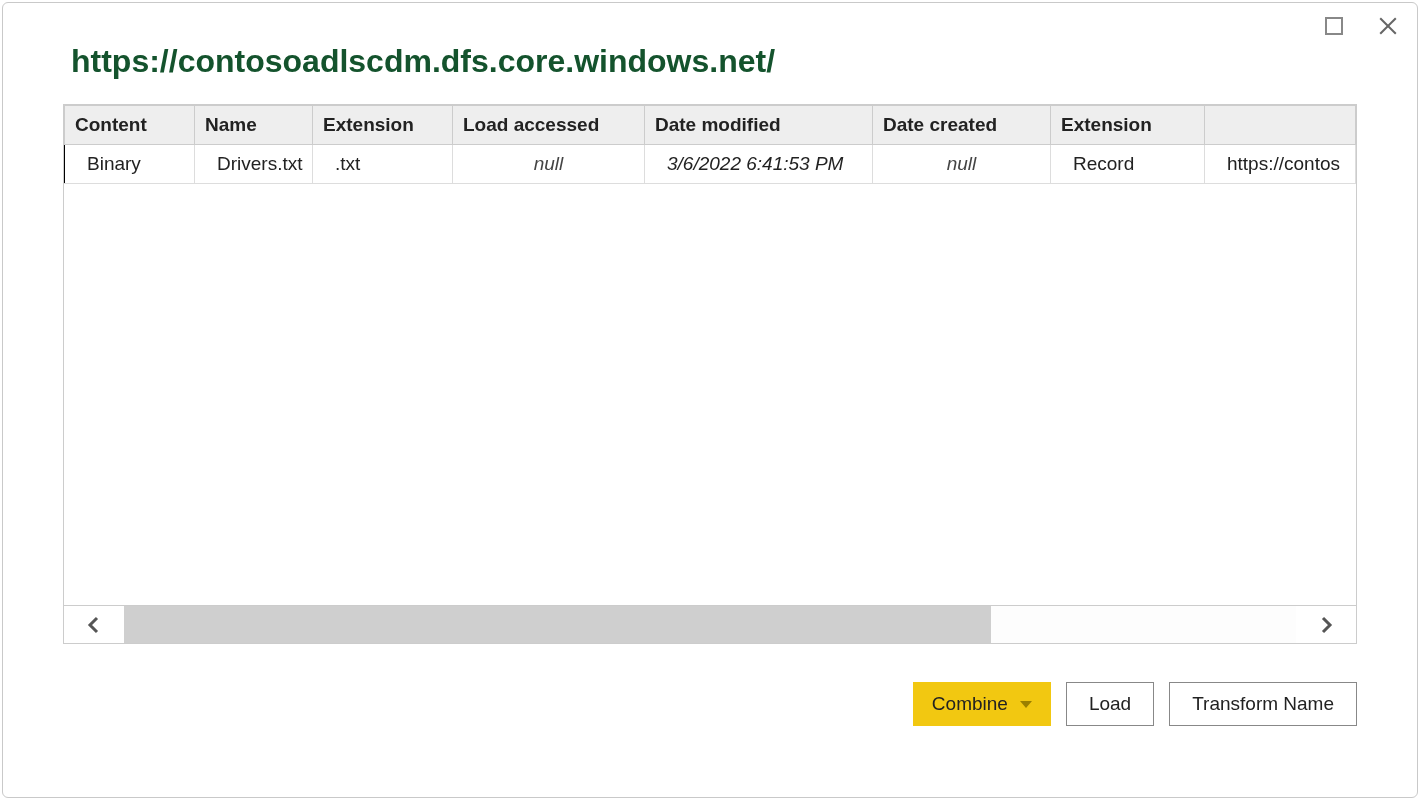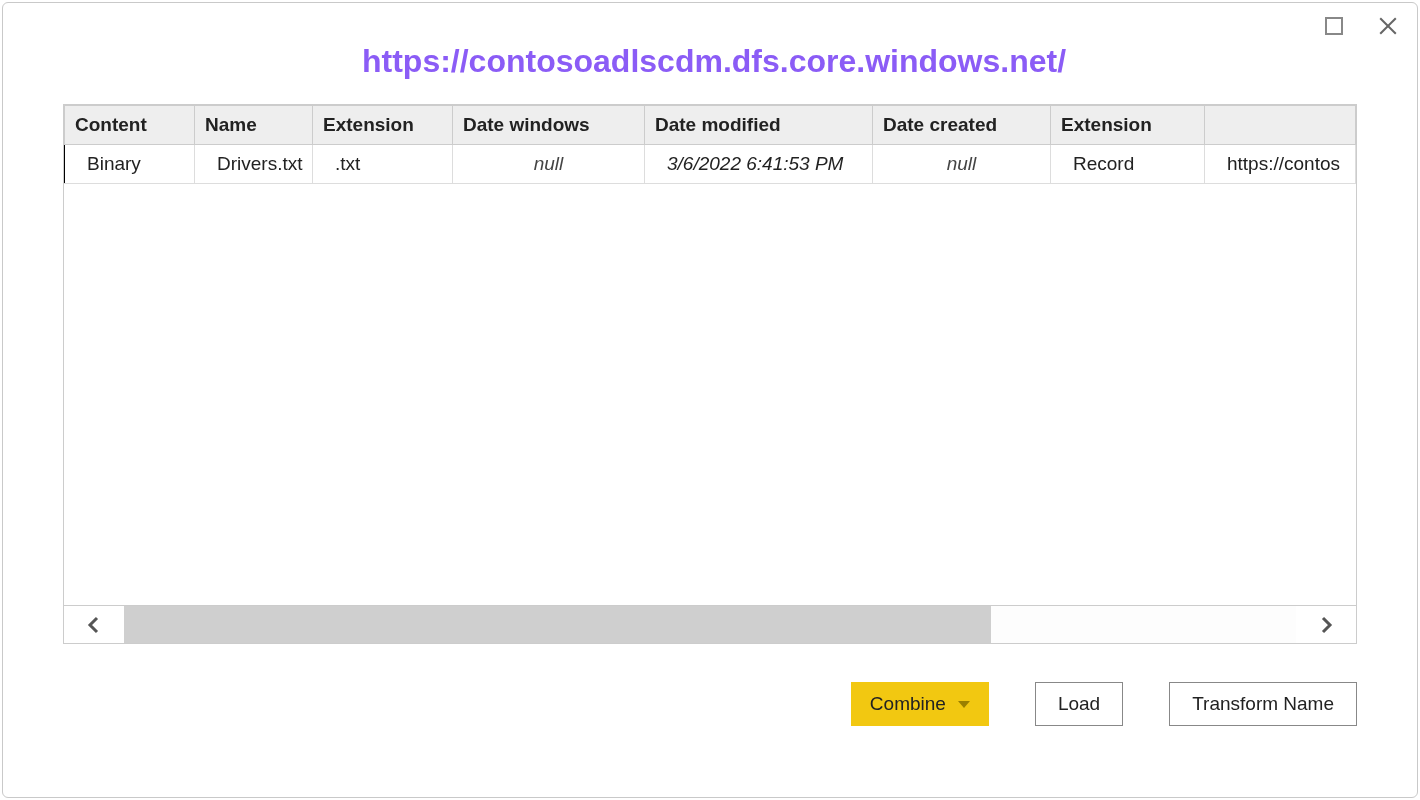--- a/index.html
+++ b/index.html
@@ -47,22 +47,21 @@
 
   .content {
     position: absolute;
     left: 60px; right: 60px; top: 40px; bottom: 20px;
     display: flex; flex-direction: column;
   }
   .page-title {
     font-size: 32px;
     font-weight: 700;
     margin: 0 0 24px 8px;
-    color: #8b5cf6;
-    text-align: center;
+    color: #14532d;
   }
 
   .grid-wrap {
     border: 1px solid #ccc;
     display: flex; flex-direction: column;
     height: 540px;
     overflow: hidden;
   }
   .grid-table {
     border-collapse: collapse;
@@ -124,21 +123,21 @@
     position: absolute;
     left: 0; top: 0; bottom: 0;
     width: 74%;
     background: #cfcfcf;
   }
 
   .footer {
     margin-top: 38px;
     display: flex;
     justify-content: flex-end;
-    gap: 46px;
+    gap: 15px;
   }
   .btn {
     height: 44px;
     padding: 4px 22px;
     font-size: 19px;
     background: #fff;
     border: 1px solid #888;
     color: #222;
     display: inline-flex;
     align-items: center;
@@ -187,21 +186,21 @@
             <col style="width:228px">
             <col style="width:178px">
             <col style="width:154px">
             <col>
           </colgroup>
           <thead>
             <tr>
               <th>Content</th>
               <th>Name</th>
               <th>Extension</th>
-              <th>Date windows</th>
+              <th>Load accessed</th>
               <th>Date modified</th>
               <th>Date created</th>
               <th>Extension</th>
               <th></th>
             </tr>
           </thead>
           <tbody>
             <tr>
               <td>Binary</td>
               <td>Drivers.txt</td>

